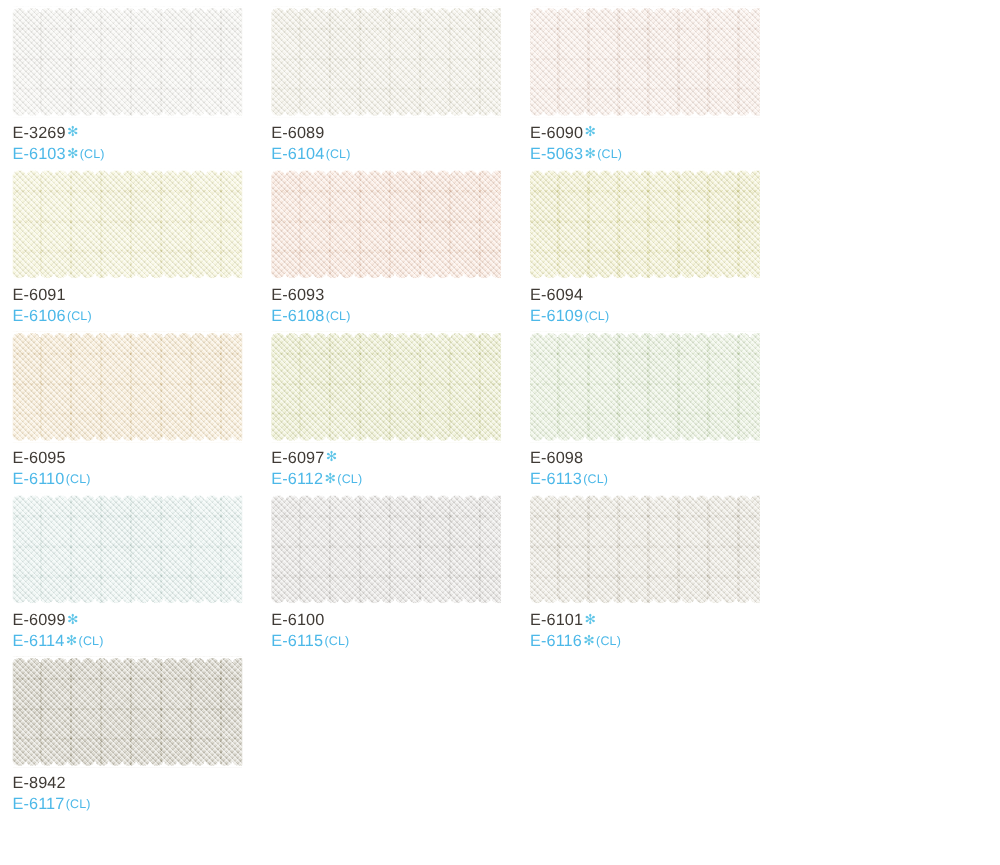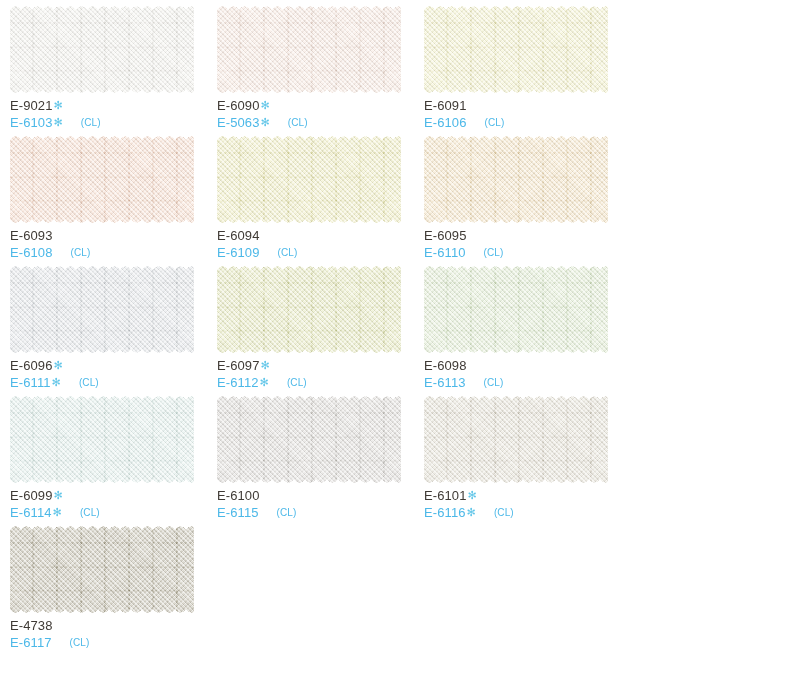--- a/index.html
+++ b/index.html
@@ -97,21 +97,21 @@
   }
   .star{
     color:#5fc5e8;
     font-size:11px;
     margin-left:1px;
     vertical-align:1px;
   }
   .cl{
     font-size:10px;
     color:#4cb8e8;
-    margin-left:18px;
+    margin-left:1px;
     vertical-align:1px;
   }
   .footnote{
     position:absolute;
     left:6px;
     top:668px;
     font-size:10px;
     color:#5ec3ea;
     letter-spacing:0px;
     white-space:nowrap;
@@ -120,22 +120,31 @@
 </head>
 <body>
 
 <div id="catalog">
   <div class="grid" id="grid">
       <div class="cell">
         <div class="swatch-wrap">
           <div class="swatch" style="background-color: rgb(236, 234, 228);"></div>
         </div>
         <div class="labels">
-          <span class="label-main"><span>E-9021</span><span class="star">✻</span></span>
+          <span class="label-main"><span>E-3269</span><span class="star">✻</span></span>
           <span class="label-sub"><span>E-6103</span><span class="star">✻</span><span class="cl">(CL)</span></span>
+        </div>
+      </div>
+      <div class="cell">
+        <div class="swatch-wrap">
+          <div class="swatch" style="background-color: rgb(231, 227, 208);"></div>
+        </div>
+        <div class="labels">
+          <span class="label-main"><span>E-6089</span></span>
+          <span class="label-sub"><span>E-6104</span><span class="cl">(CL)</span></span>
         </div>
       </div>
       <div class="cell">
         <div class="swatch-wrap">
           <div class="swatch" style="background-color: rgb(243, 221, 208);"></div>
         </div>
         <div class="labels">
           <span class="label-main"><span>E-6090</span><span class="star">✻</span></span>
           <span class="label-sub"><span>E-5063</span><span class="star">✻</span><span class="cl">(CL)</span></span>
         </div>
@@ -171,29 +180,20 @@
         <div class="swatch-wrap">
           <div class="swatch" style="background-color: rgb(240, 215, 168);"></div>
         </div>
         <div class="labels">
           <span class="label-main"><span>E-6095</span></span>
           <span class="label-sub"><span>E-6110</span><span class="cl">(CL)</span></span>
         </div>
       </div>
       <div class="cell">
         <div class="swatch-wrap">
-          <div class="swatch" style="background-color: rgb(212, 216, 221);"></div>
-        </div>
-        <div class="labels">
-          <span class="label-main"><span>E-6096</span><span class="star">✻</span></span>
-          <span class="label-sub"><span>E-6111</span><span class="star">✻</span><span class="cl">(CL)</span></span>
-        </div>
-      </div>
-      <div class="cell">
-        <div class="swatch-wrap">
           <div class="swatch" style="background-color: rgb(218, 222, 158);"></div>
         </div>
         <div class="labels">
           <span class="label-main"><span>E-6097</span><span class="star">✻</span></span>
           <span class="label-sub"><span>E-6112</span><span class="star">✻</span><span class="cl">(CL)</span></span>
         </div>
       </div>
       <div class="cell">
         <div class="swatch-wrap">
           <div class="swatch" style="background-color: rgb(210, 228, 188);"></div>
@@ -228,18 +228,18 @@
         <div class="labels">
           <span class="label-main"><span>E-6101</span><span class="star">✻</span></span>
           <span class="label-sub"><span>E-6116</span><span class="star">✻</span><span class="cl">(CL)</span></span>
         </div>
       </div>
       <div class="cell">
         <div class="swatch-wrap">
           <div class="swatch" style="background-color: rgb(169, 162, 137);"></div>
         </div>
         <div class="labels">
-          <span class="label-main"><span>E-4738</span></span>
+          <span class="label-main"><span>E-8942</span></span>
           <span class="label-sub"><span>E-6117</span><span class="cl">(CL)</span></span>
         </div>
       </div>
     </div>
 </div>
 
 </body></html>

